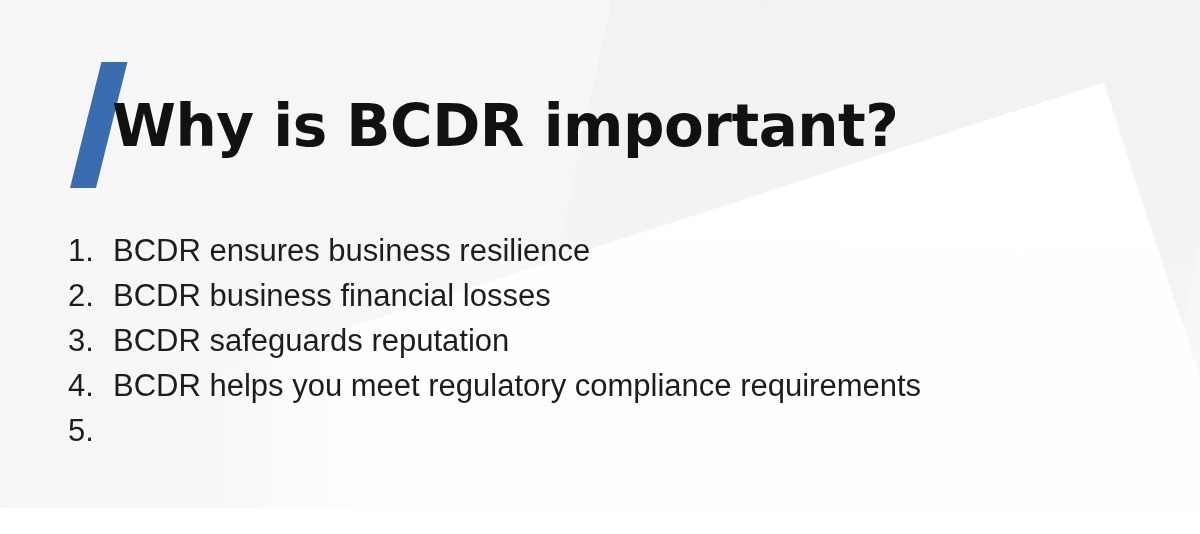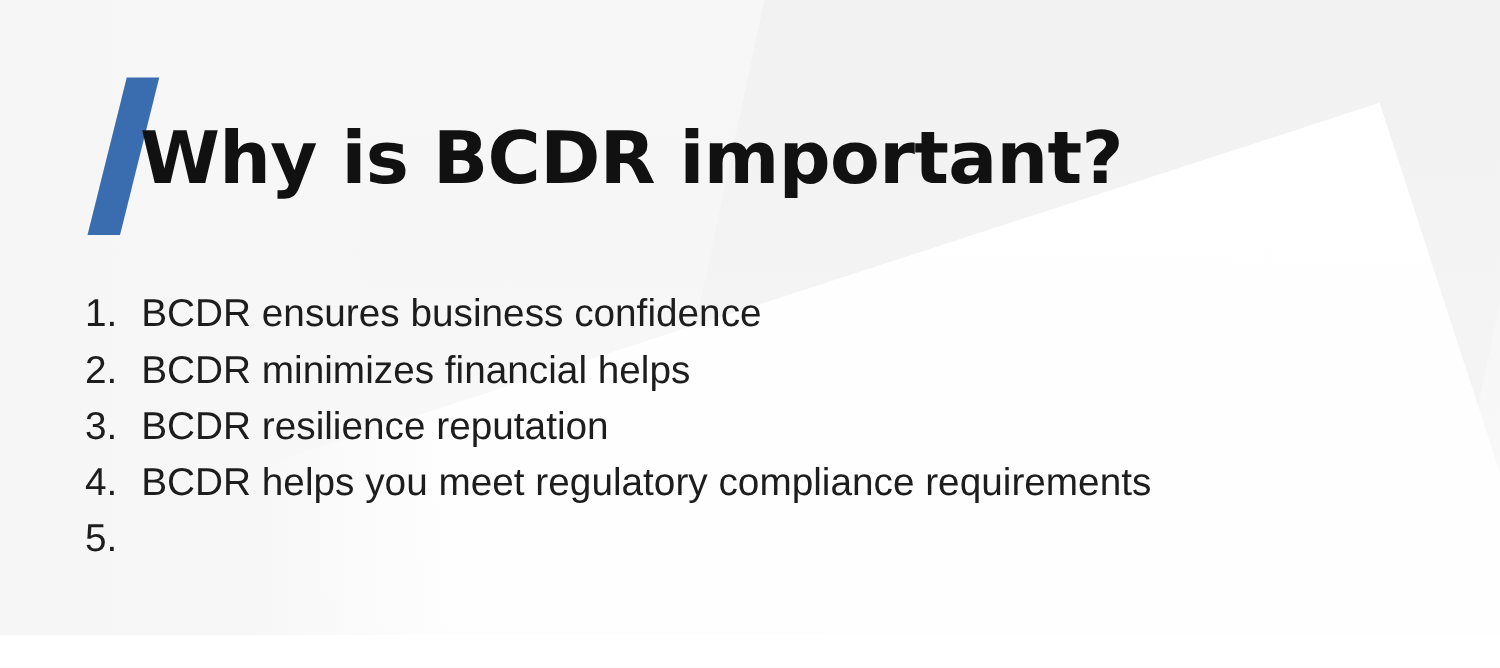--- a/index.html
+++ b/index.html
@@ -137,31 +137,31 @@
   <div class="content">
 
     <div class="accent-slash"></div>
 
     <h1 class="title">Why is BCDR important?</h1>
 
     <ol class="bullet-list">
 
       <li class="bullet-item">
         <span class="bullet-num">1.</span>
-        <span class="bullet-text">BCDR ensures business confidence</span>
+        <span class="bullet-text">BCDR ensures business resilience</span>
       </li>
 
       <li class="bullet-item">
         <span class="bullet-num">2.</span>
-        <span class="bullet-text">BCDR minimizes financial helps</span>
+        <span class="bullet-text">BCDR business financial losses</span>
       </li>
 
       <li class="bullet-item">
         <span class="bullet-num">3.</span>
-        <span class="bullet-text">BCDR resilience reputation</span>
+        <span class="bullet-text">BCDR safeguards reputation</span>
       </li>
 
       <li class="bullet-item">
         <span class="bullet-num">4.</span>
         <span class="bullet-text">BCDR helps you meet regulatory compliance requirements</span>
       </li>
 
       <li class="bullet-item">
         <span class="bullet-num">5.</span>
       </li>

